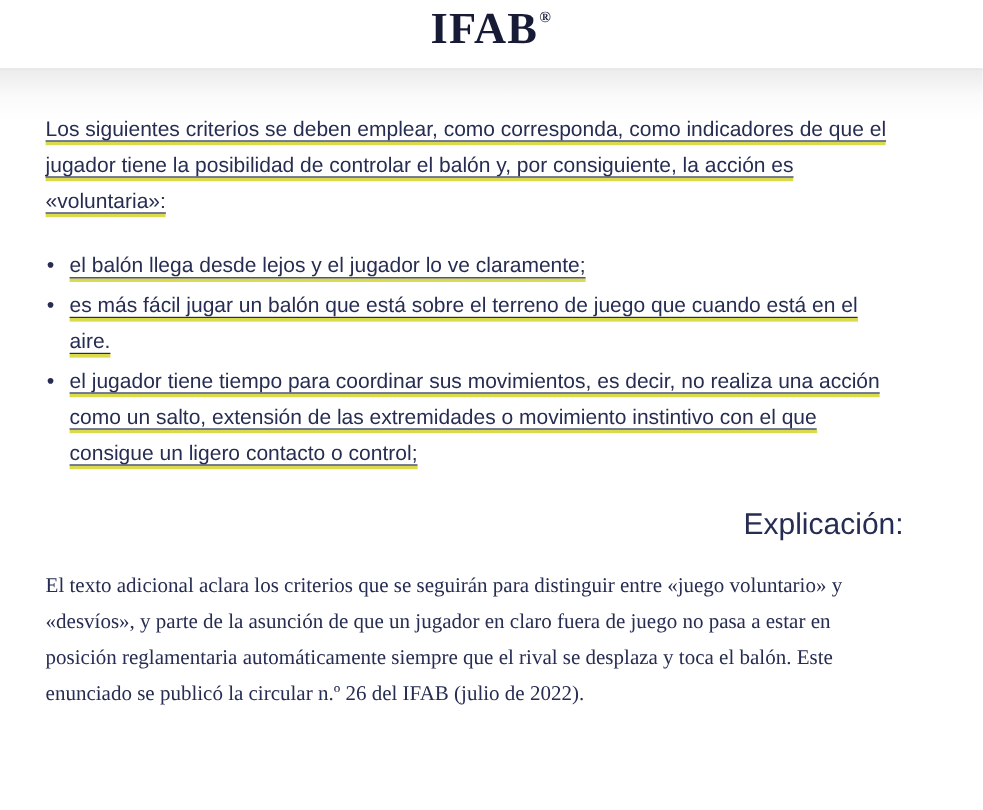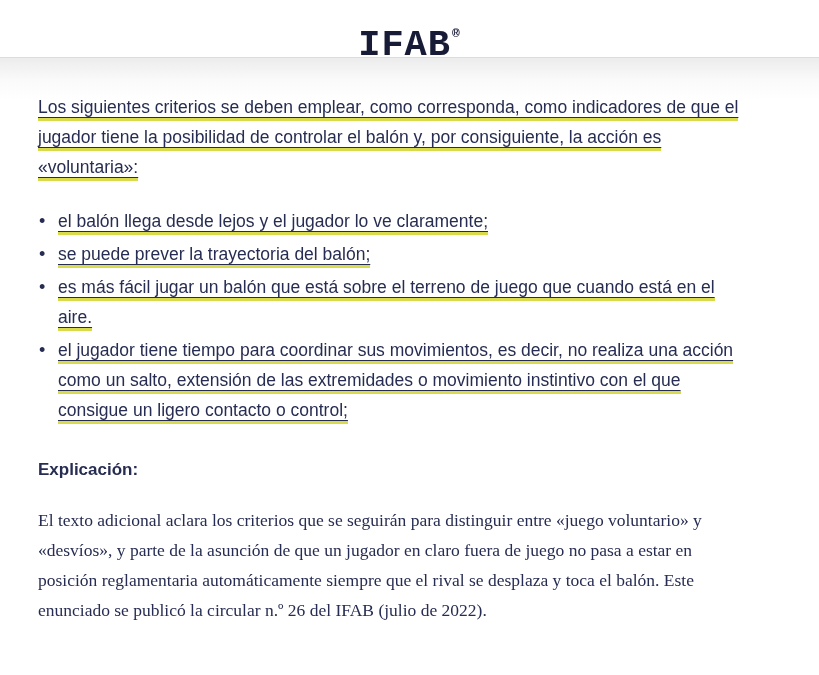--- a/index.html
+++ b/index.html
@@ -22,28 +22,27 @@
   .header{
     height:57px;
     display:flex;
     align-items:flex-start;
     justify-content:center;
     padding-top:7px;
     background:#ffffff;
   }
   .logo{
     color:var(--logo-navy);
-    font-family:Liberation Mono, monospace;
+    font-family:Liberation Serif, serif;
     font-weight:bold;
     font-size:37px;
     line-height:36px;
     letter-spacing:1px;
     text-decoration:none;
     cursor:pointer;
-    margin-top:20px;
   }
   .logo sup{
     font-size:13px;
     font-weight:bold;
     vertical-align:top;
     line-height:1;
     margin-left:1px;
   }
   .content{
     border-top:1px solid var(--divider);
@@ -72,45 +71,45 @@
   }
   ul.criteria li::before{
     content:"\2022";
     position:absolute;
     left:1px;
     top:0;
     color:var(--navy);
     font-size:18px;
   }
   .explanation-heading{
-    font-size:17px;
-    font-weight:bold;
+    font-size:25px;
+    font-weight:normal;
     line-height:30px;
     margin:0 0 20px 0;
     color:var(--navy);
+    text-align:right;
   }
   .explanation{
     margin:0;
     font-family:Liberation Serif, serif;
   }
 </style>
 </head>
 <body>
 
 <header class="header">
   <span class="logo"><span>IFAB</span><sup>®</sup></span>
 </header>
 
 <main class="content">
 
   <p class="intro"><span class="u">Los siguientes criterios se deben emplear, como corresponda, como indicadores de que el jugador tiene la posibilidad de controlar el balón y, por consiguiente, la acción es «voluntaria»:</span></p>
 
   <ul class="criteria">
     <li><span class="u">el balón llega desde lejos y el jugador lo ve claramente;</span></li>
-    <li><span class="u">se puede prever la trayectoria del balón;</span></li>
     <li><span class="u">es más fácil jugar un balón que está sobre el terreno de juego que cuando está en el aire.</span></li>
     <li><span class="u">el jugador tiene tiempo para coordinar sus movimientos, es decir, no realiza una acción como un salto, extensión de las extremidades o movimiento instintivo con el que consigue un ligero contacto o control;</span></li>
   </ul>
 
   <h2 class="explanation-heading">Explicación:</h2>
 
   <p class="explanation">El texto adicional aclara los criterios que se seguirán para distinguir entre «juego voluntario» y «desvíos», y parte de la asunción de que un jugador en claro fuera de juego no pasa a estar en posición reglamentaria automáticamente siempre que el rival se desplaza y toca el balón. Este enunciado se publicó la circular n.º 26 del IFAB (julio de 2022).</p>
 
 </main>
 

